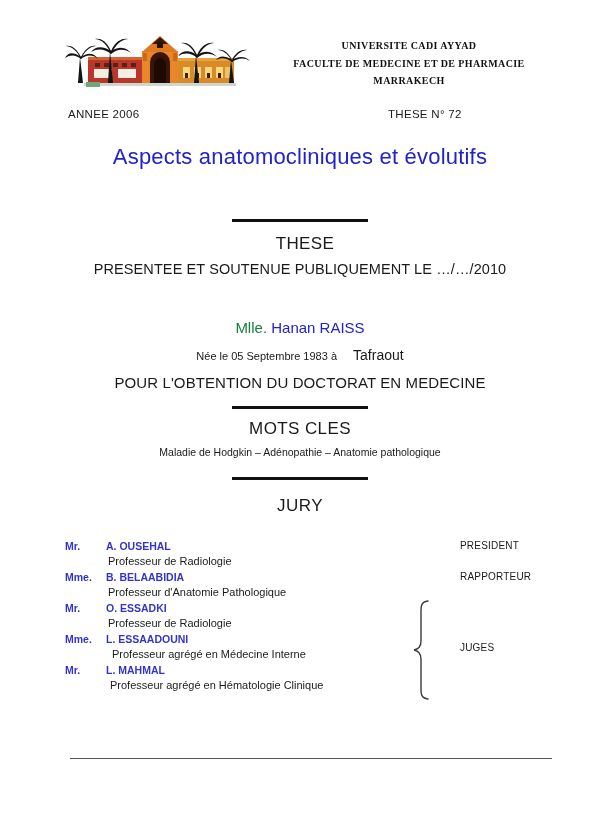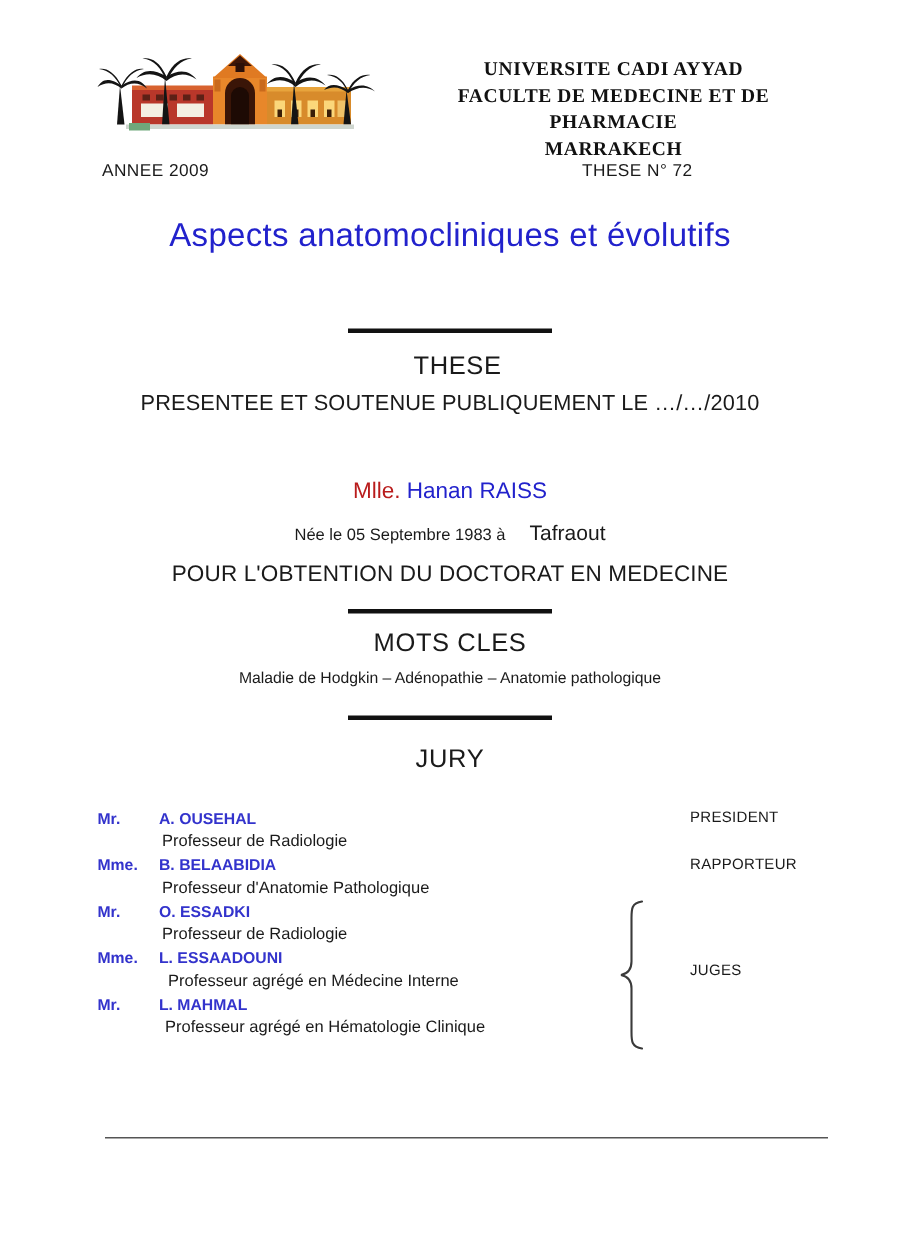--- a/index.html
+++ b/index.html
@@ -38,21 +38,21 @@
   .logo svg { display: block; }
 
   .univ-block {
     position: absolute;
     left: 280px;
     top: 4px;
     width: 258px;
     text-align: center;
     font-family: "Liberation Serif", serif;
     font-weight: bold;
-    font-size: 13px;
+    font-size: 10px;
     letter-spacing: 0.4px;
     line-height: 17.5px;
     color: #111111;
   }
 
   .meta-row {
     position: absolute;
     left: 0; right: 0;
     top: 108px;
     height: 16px;
@@ -125,21 +125,21 @@
     font-size: 17px;
     letter-spacing: 0.4px;
   }
   .candidate {
     position: absolute;
     left: 0; right: 0;
     top: 319px;
     text-align: center;
     font-size: 15px;
   }
-  .candidate .civility { color: #b91c1c; }
+  .candidate .civility { color: #15803d; }
   .candidate .name { color: #2222cc; }
 
   .birth {
     position: absolute;
     left: 0; right: 0;
     top: 347px;
     text-align: center;
     font-size: 11px;
     color: #1a1a1a;
   }
@@ -327,21 +327,21 @@
     </div>
 
     <div class="univ-block">
       <div>UNIVERSITE CADI AYYAD</div>
       <div>FACULTE DE MEDECINE ET DE PHARMACIE</div>
       <div>MARRAKECH</div>
     </div>
   </div>
 
   <div class="meta-row">
-    <span class="annee">ANNEE 2009</span>
+    <span class="annee">ANNEE 2006</span>
     <span class="these-no">THESE N° 72</span>
   </div>
 
   <div class="title-block">
     <span class="title-line2">Aspects anatomocliniques et évolutifs</span>
   </div>
 
   <div class="sep sep-1"></div>
 
   <div class="these-word">THESE</div>

